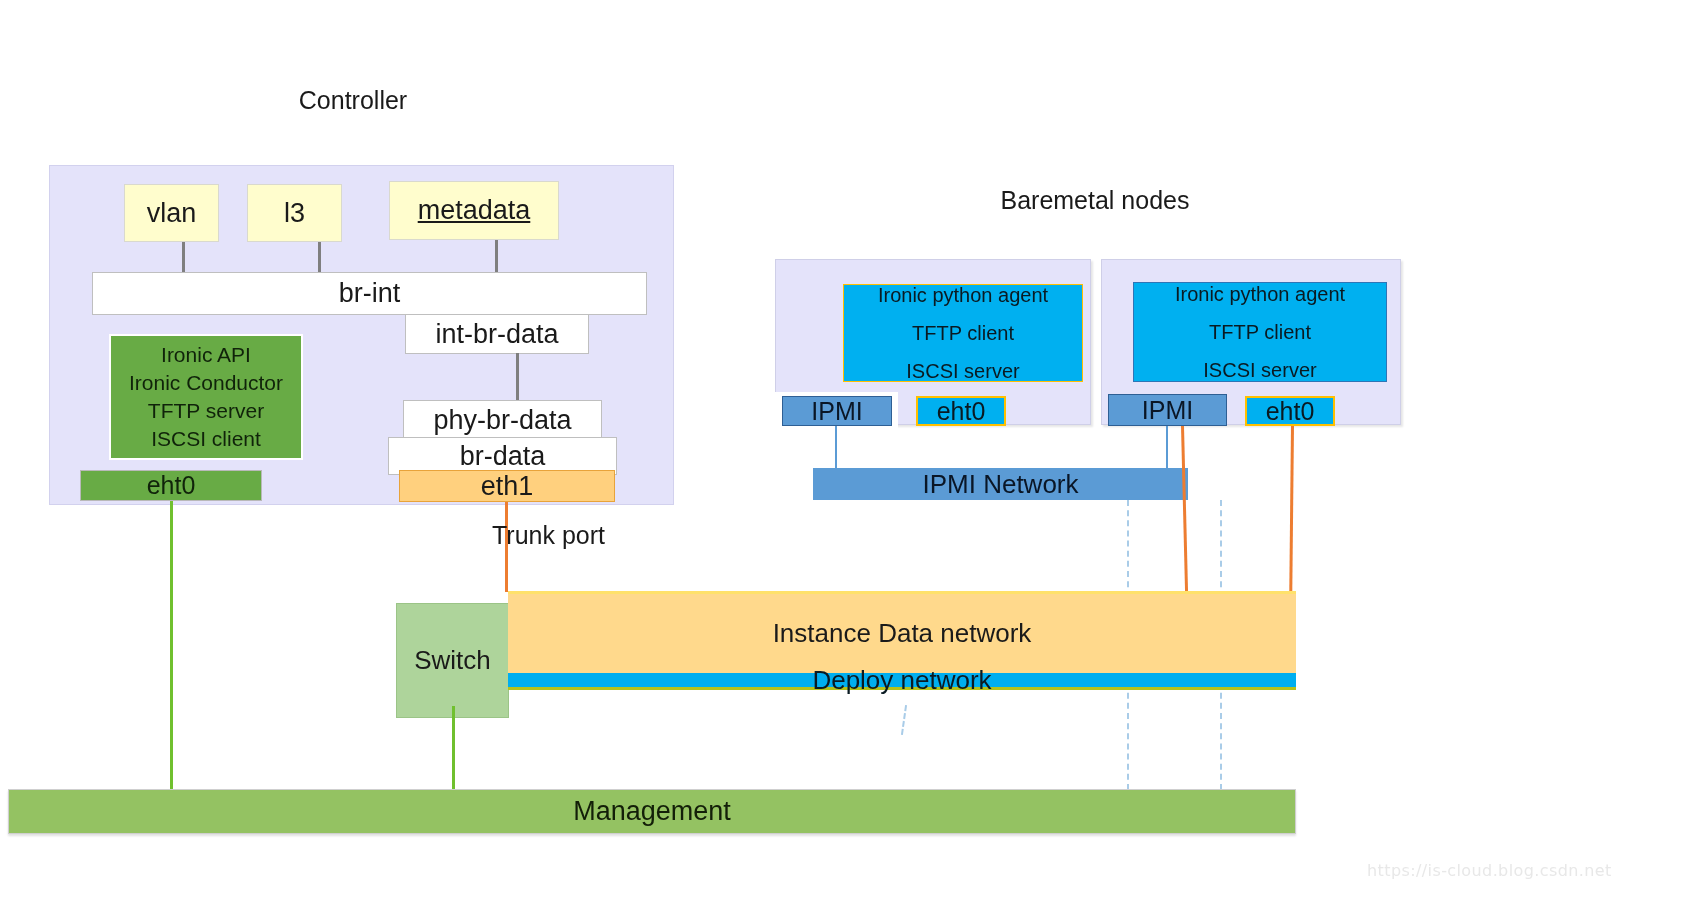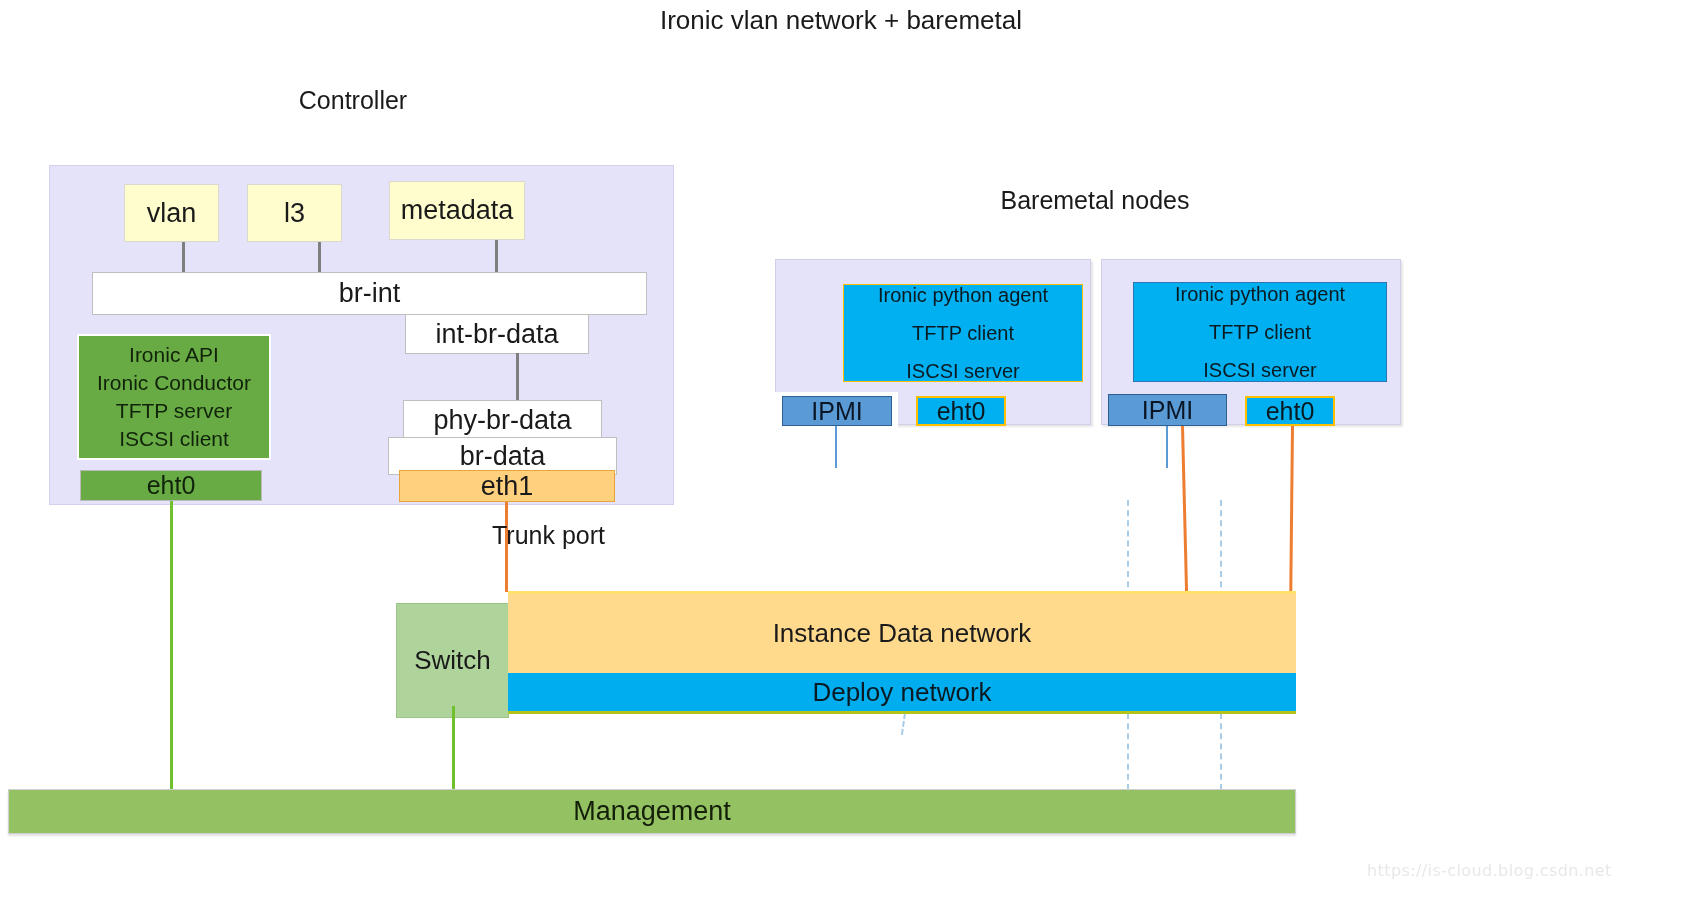--- a/index.html
+++ b/index.html
@@ -54,20 +54,21 @@
     border:1px solid #bfbfbf;
     font-size:27px;
     color:#1a1a1a;
   }
   .green-box{
     background:#68AB45;
     border:2px solid #ffffff;
     font-size:21px;
     line-height:1.33;
     color:#10230a;
+    margin-left:32px;
   }
   .green-nic{
     background:#68AB45;
     border:1px solid #b9b9b9;
     font-size:25px;
     color:#10230a;
   }
   .orange-nic{
     background:#FFD07E;
     border:1px solid #e8a33a;
@@ -149,38 +150,37 @@
     white-space:nowrap;
     font-family:"DejaVu Sans",sans-serif;
   }
   .skew-line{transform-origin:top center;}
 </style>
 </head>
 <body>
 
 <div id="canvas">
 
-  <div class="abs ctr diagram-title" style="left:441px;top:2px;width:800px;height:36px;">Ironic vlan network + baremetal</div>
 
   <div class="abs ctr group-title" style="left:200px;top:82px;width:306px;height:36px;">Controller</div>
   <div class="abs ctr group-title" style="left:930px;top:182px;width:330px;height:36px;">Baremetal nodes</div>
 
   <div class="abs host-box" style="left:49px;top:165px;width:625px;height:340px;"></div>
 
   <div class="abs line-gray" style="left:182px;top:241px;width:3px;height:47px;"></div>
   <div class="abs line-gray" style="left:318px;top:241px;width:3px;height:47px;"></div>
   <div class="abs line-gray" style="left:495px;top:238px;width:3px;height:50px;"></div>
 
   <div class="abs ctr yellow-box" style="left:124px;top:184px;width:95px;height:58px;">
     <span>vlan</span>
   </div>
   <div class="abs ctr yellow-box" style="left:247px;top:184px;width:95px;height:58px;">
     <span>l3</span>
   </div>
-  <div class="abs ctr yellow-box" style="left:389px;top:181px;width:136px;height:59px;">
+  <div class="abs ctr yellow-box" style="left:389px;top:181px;width:170px;height:59px;text-decoration:underline;">
     <span>metadata</span>
   </div>
 
   <div class="abs ctr white-box" style="left:92px;top:272px;width:555px;height:43px;">
     <span>br-int</span>
   </div>
 
   <div class="abs ctr white-box" style="left:405px;top:314px;width:184px;height:40px;">
     <span>int-br-data</span>
   </div>
@@ -237,37 +237,40 @@
   <div class="abs ctr ipmi-chip" style="left:1108px;top:394px;width:119px;height:32px;">
     <span>IPMI</span>
   </div>
   <div class="abs ctr cyan-nic b-yellow" style="left:1245px;top:396px;width:90px;height:30px;">
     <span>eht0</span>
   </div>
 
   <div class="abs line-blue" style="left:835px;top:426px;width:2px;height:42px;"></div>
   <div class="abs line-blue" style="left:1166px;top:426px;width:2px;height:42px;"></div>
 
+  <div class="abs ctr bar-ipmi" style="left:813px;top:468px;width:375px;height:32px;">
+    <span>IPMI Network</span>
+  </div>
 
   <div class="abs line-orange skew-line" style="left:1181px;top:426px;width:3px;height:167px;transform:rotate(-1.4deg);"></div>
   <div class="abs line-orange skew-line" style="left:1291px;top:426px;width:3px;height:167px;transform:rotate(0.6deg);"></div>
 
   <div class="abs dash-blue" style="left:1127px;top:500px;width:0;height:290px;"></div>
   <div class="abs dash-blue" style="left:1220px;top:500px;width:0;height:290px;"></div>
   <div class="abs dash-blue" style="left:903px;top:705px;width:0;height:30px;transform:rotate(8deg);"></div>
 
   <div class="abs ctr bar-switch" style="left:396px;top:591px;width:113px;height:115px;margin-top:12px;">
     <span>Switch</span>
   </div>
 
   <div class="abs ctr bar-instance" style="left:508px;top:591px;width:788px;height:82px;">
     <span>Instance Data network</span>
   </div>
 
-  <div class="abs ctr bar-deploy" style="left:508px;top:673px;width:788px;height:41px;">
+  <div class="abs ctr bar-deploy" style="left:508px;top:673px;width:788px;height:17px;">
     <span>Deploy network</span>
   </div>
 
   <div class="abs line-green" style="left:452px;top:706px;width:3px;height:83px;"></div>
 
   <div class="abs ctr bar-management" style="left:8px;top:789px;width:1288px;height:45px;">
     <span>Management</span>
   </div>
 
   <div class="abs watermark" style="left:1367px;top:861px;">https://is-cloud.blog.csdn.net</div>

